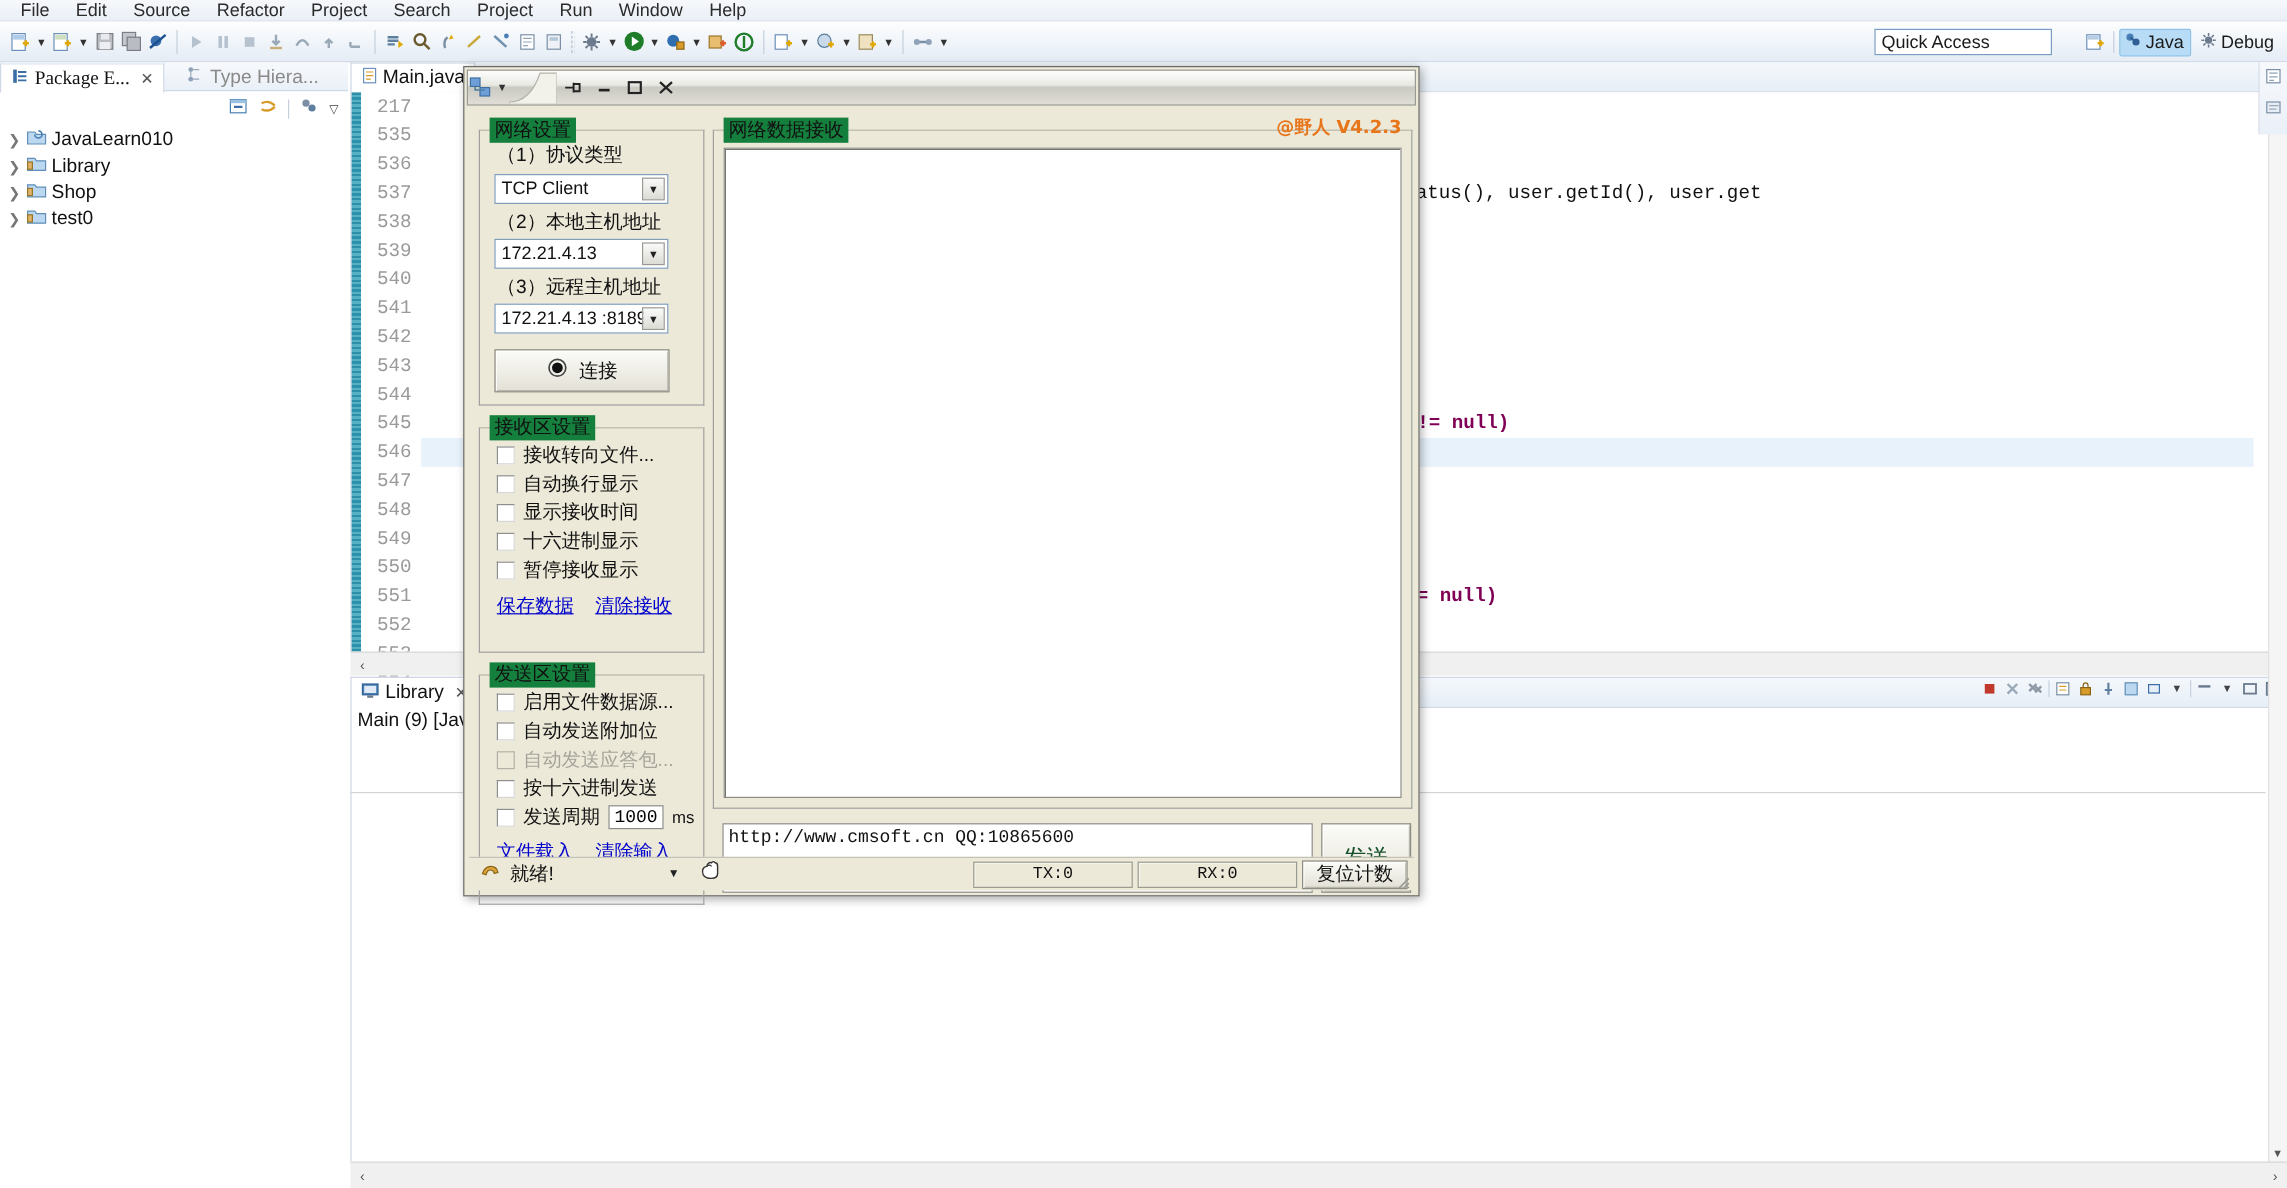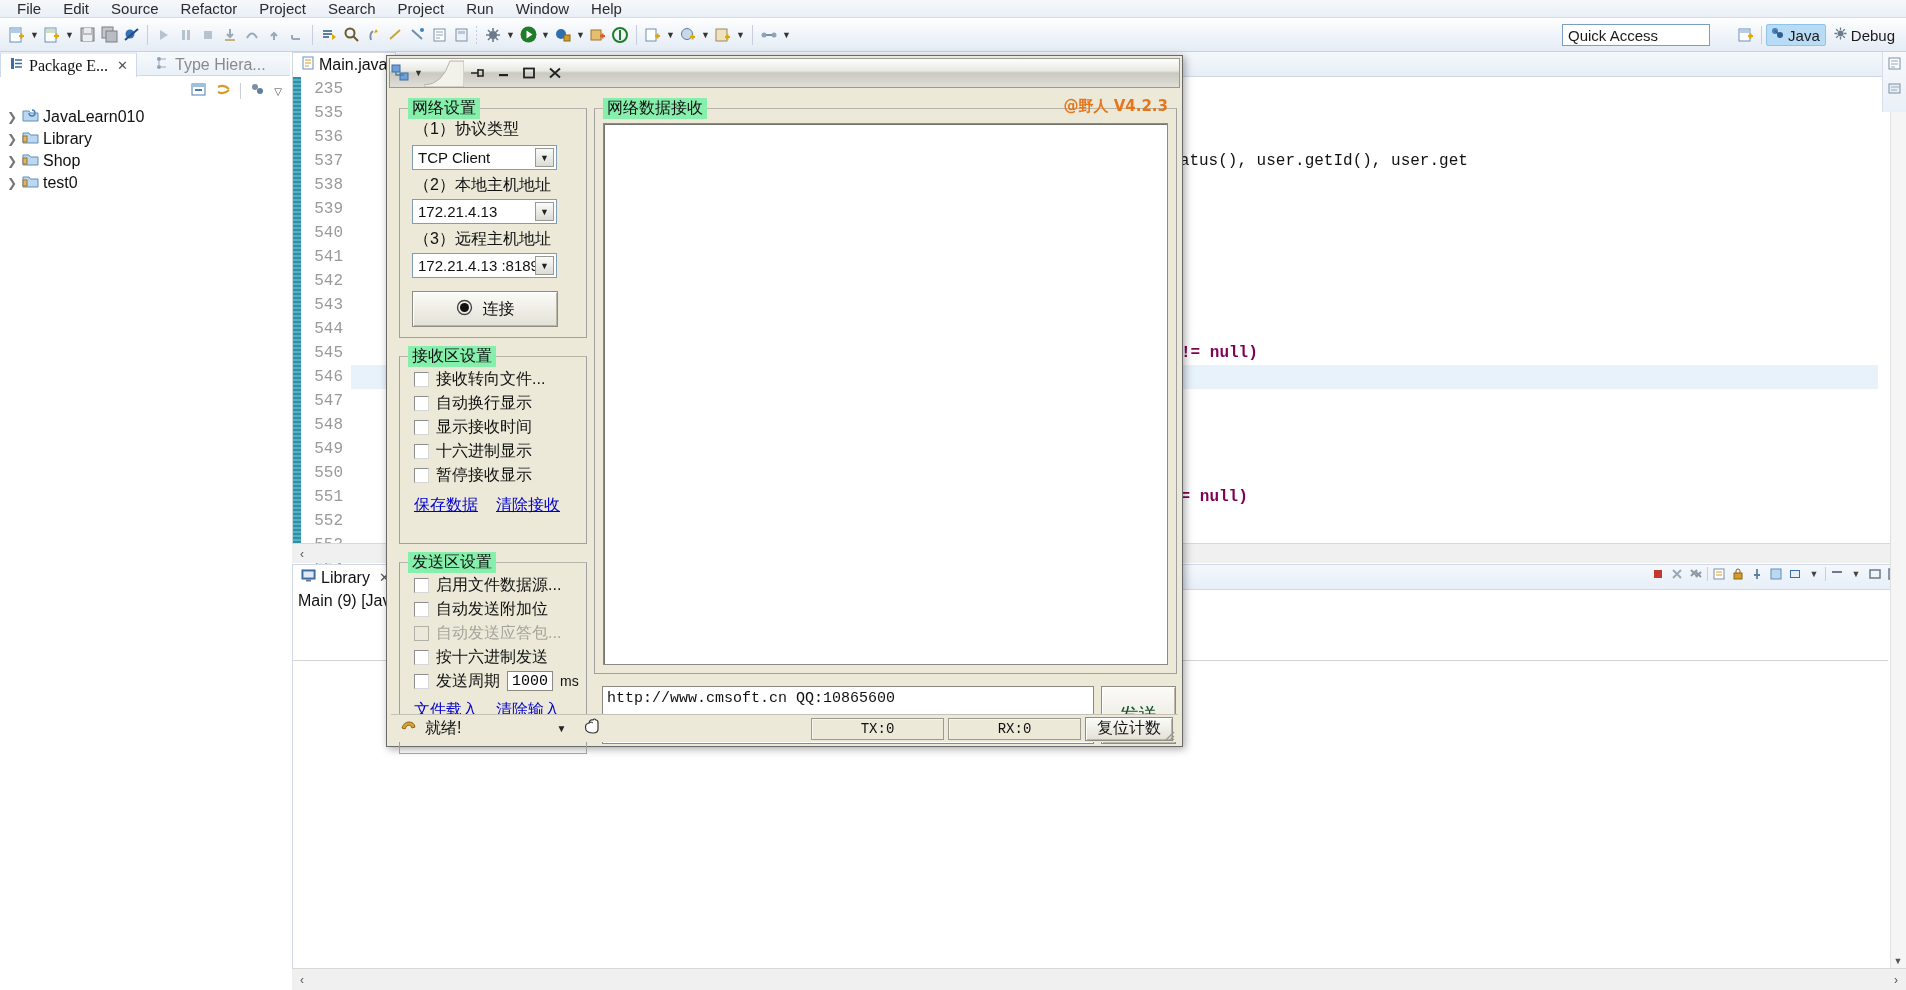--- a/index.html
+++ b/index.html
@@ -136,21 +136,21 @@
   .nda-title-text {
     flex:1; text-align:center; font-size:19px; font-weight:bold; color:#1a1a1a;
     letter-spacing:1px; font-family:"DejaVu Sans","Liberation Sans",sans-serif;
   }
   .nda-btns { display:flex; align-items:center; gap:0px; padding-right:3px;}
   .nda-btn { width:26px; height:24px; display:flex; align-items:center; justify-content:center;
     font-size:16px; color:#222;}
   .nda-body { position:absolute; left:2px; top:34px; right:2px; bottom:2px; background:#ece9d8;}
 
   .gbox { position:absolute; border:1px solid #a0a0a0; border-top-color:#b8b6ab; }
-  .gbox-title { position:absolute; top:-11px; left:8px; background:#86efac; padding:0 4px;
+  .gbox-title { position:absolute; top:-11px; left:8px; background:#15803d; padding:0 4px;
     font-size:16px; color:#111;}
   .lbl { font-size:16px; color:#111; }
   .combo {
     position:absolute; height:25px; background:#fff; border:1px solid #7f9db9;
     display:flex; align-items:center; padding-left:5px; font-size:15px; color:#111;
   }
   .combo .arrowbtn {
     position:absolute; right:2px; top:2px; width:19px; height:19px;
     background:linear-gradient(#fafafa,#dcdcd4); border:1px solid #9a9a94;
     display:flex;align-items:center;justify-content:center; font-size:9px; color:#222;
@@ -518,21 +518,21 @@
           <rect x="2" y="1" width="10" height="12" fill="#fff" stroke="#6b8fba"></rect>
           <path d="M4 4 h6 M4 7 h6 M4 10 h4" stroke="#d79b2a"></path>
         </svg>
     </span>
     <span>Main.java</span>
   </div>
 
   <div class="ed-body">
     <div class="gutter"></div>
     <div class="ruler">
-      <div class="lnum">235</div>
+      <div class="lnum">217</div>
       <div class="lnum">535</div>
       <div class="lnum">536</div>
       <div class="lnum">537</div>
       <div class="lnum">538</div>
       <div class="lnum">539</div>
       <div class="lnum">540</div>
       <div class="lnum">541</div>
       <div class="lnum">542</div>
       <div class="lnum">543</div>
       <div class="lnum">544</div>

